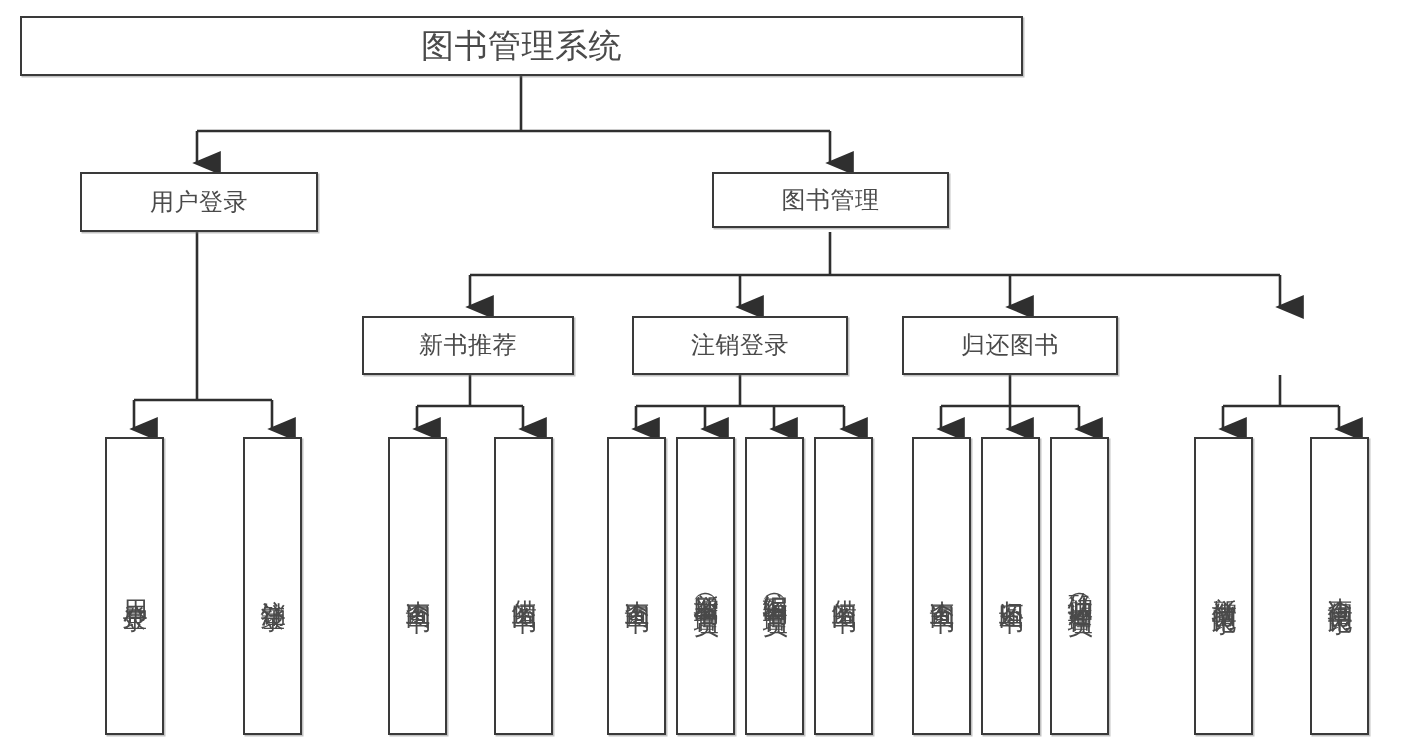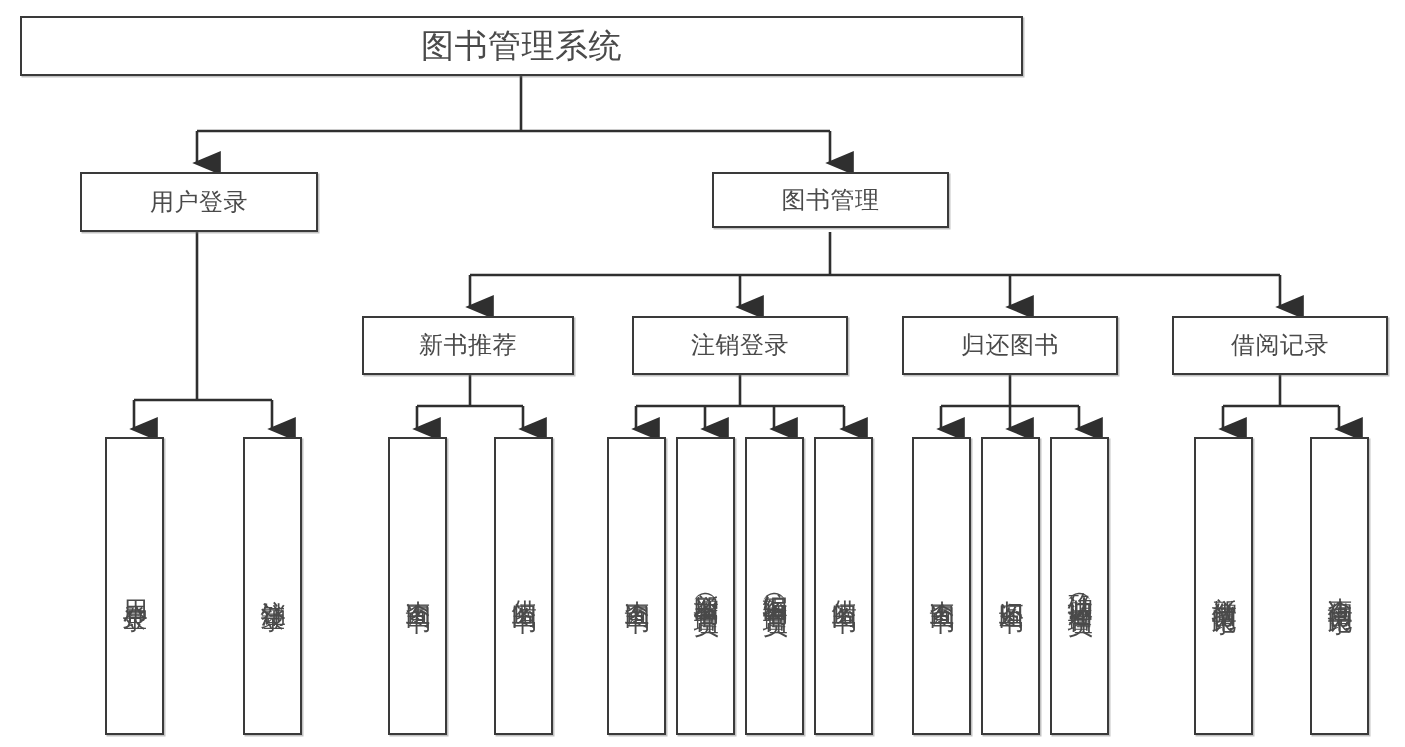--- a/index.html
+++ b/index.html
@@ -140,23 +140,20 @@
 
   <div class="node horiz" style="left:362px; top:316px; width:212px; height:59px;">
     <span class="lbl">新书推荐</span>
   </div>
   <div class="node horiz" style="left:632px; top:316px; width:216px; height:59px;">
     <span class="lbl">注销登录</span>
   </div>
   <div class="node horiz" style="left:902px; top:316px; width:216px; height:59px;">
     <span class="lbl">归还图书</span>
   </div>
-  <div class="node horiz" style="left:1172px; top:316px; width:216px; height:59px;">
-    <span class="lbl">借阅记录</span>
-  </div>
 
   <div class="node vert" style="left:105px; top:437px; width:59px; height:298px;">
     <span class="lbl">用户登录</span>
   </div>
   <div class="node vert" style="left:243px; top:437px; width:59px; height:298px;">
     <span class="lbl">注销登录</span>
   </div>
 
   <div class="node vert" style="left:388px; top:437px; width:59px; height:298px;">
     <span class="lbl">查询图书</span>

